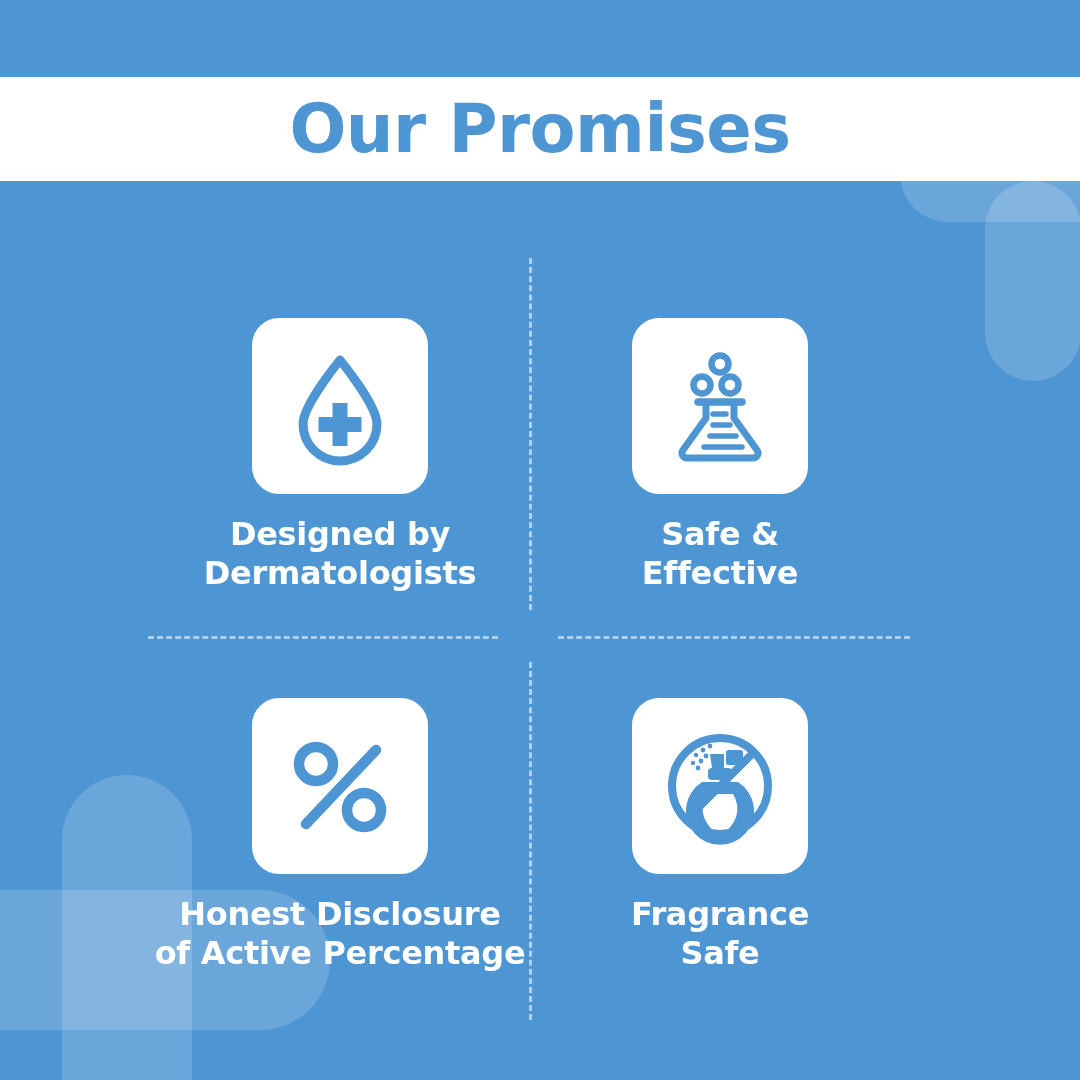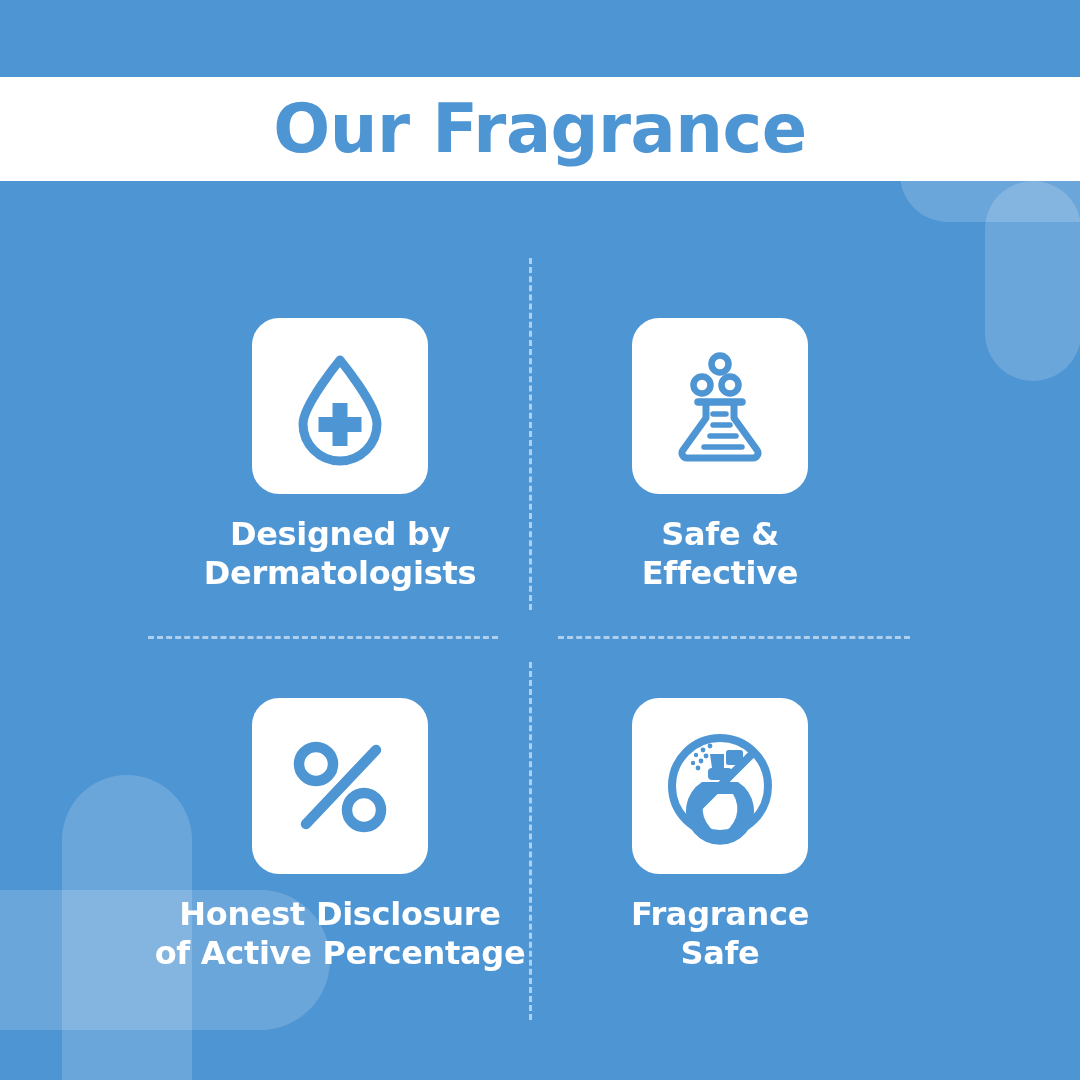--- a/index.html
+++ b/index.html
@@ -187,21 +187,21 @@
     <div class="bar h"></div>
     <div class="bar v"></div>
   </div>
 
   <div class="deco" id="deco-bottom-left">
     <div class="bar v"></div>
     <div class="bar h"></div>
   </div>
 
   <div class="banner">
-    <div class="banner-title">Our Fragrance</div>
+    <div class="banner-title">Our Promises</div>
   </div>
 
   <div class="divider vertical-top"></div>
   <div class="divider vertical-bottom"></div>
   <div class="divider horizontal-left"></div>
   <div class="divider horizontal-right"></div>
 
   <div class="grid">
 
     <div class="cell c1">

